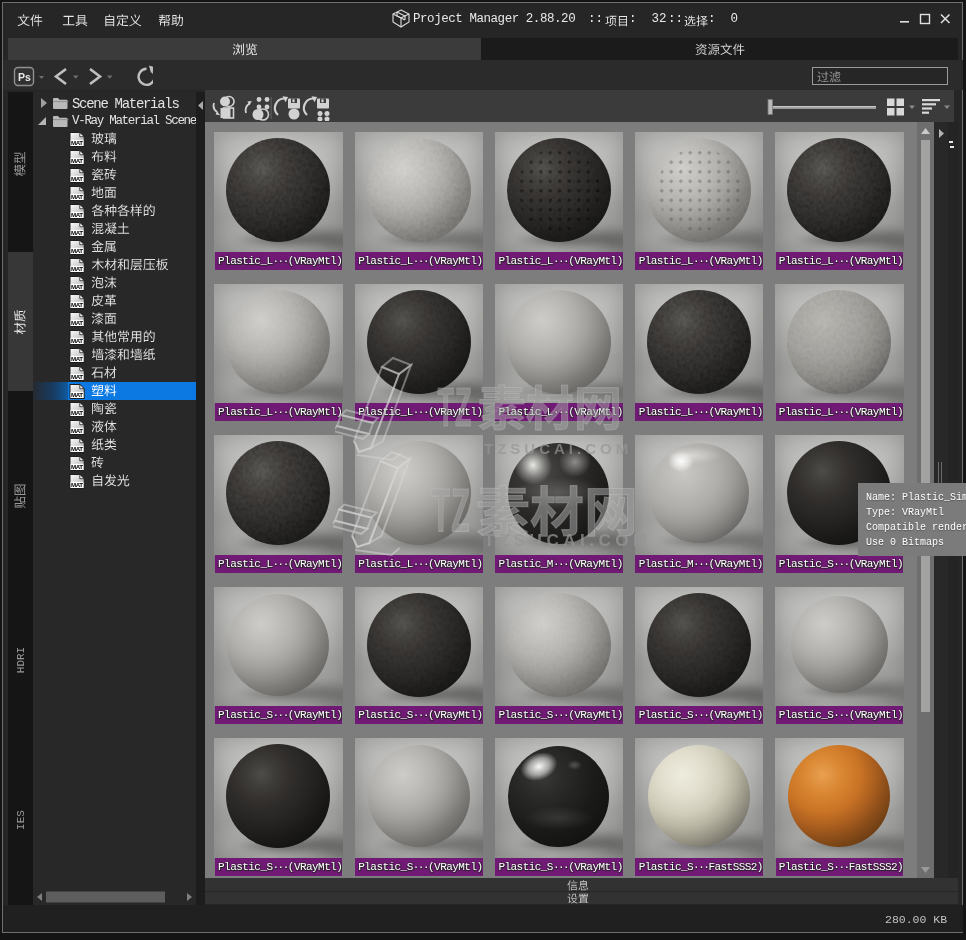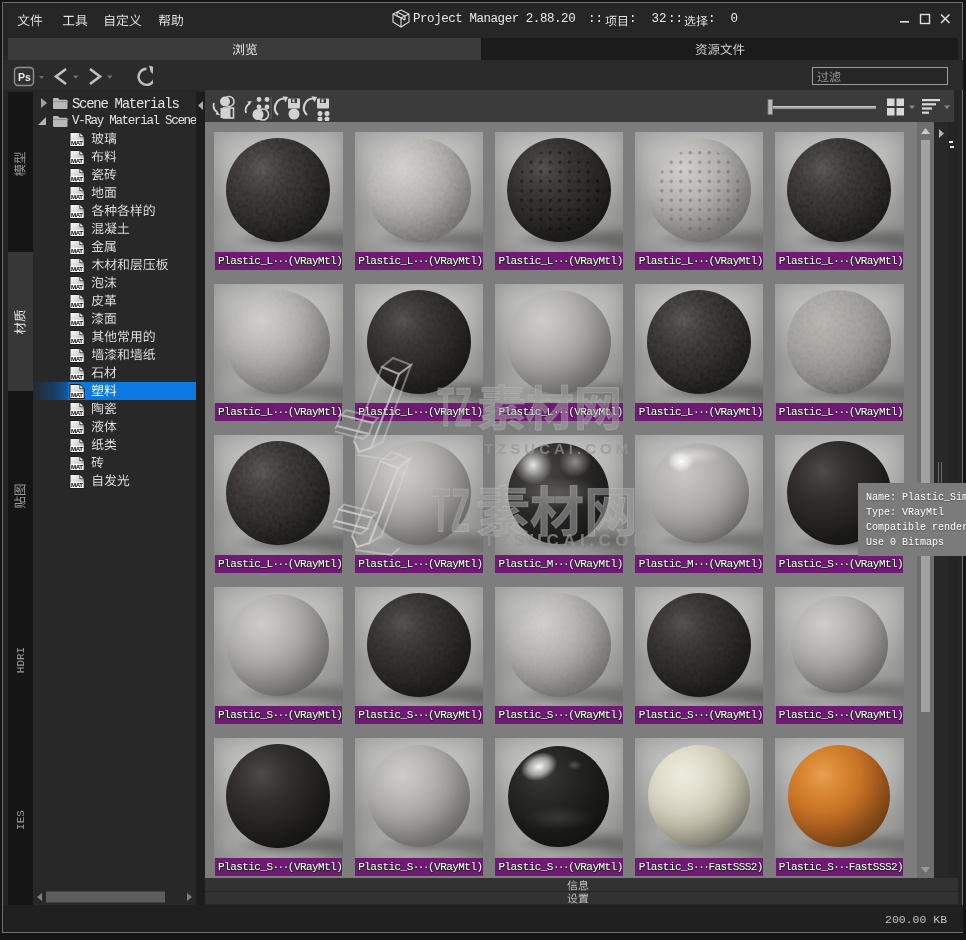--- a/index.html
+++ b/index.html
@@ -713,12 +713,12 @@
 font-family:'Liberation Mono',monospace;font-size:10px;color:#fff;line-height:15px;padding:7px 0 0 8px;white-space:nowrap;text-shadow:0 1px 1px rgba(60,60,60,.6)">Name: Plastic_Sim<br>Type: VRayMtl<br>Compatible render<br>Use 0 Bitmaps</div>
 <div class="abs" style="left:205px;top:878px;width:753px;height:12.5px;background:#323232"></div>
 <svg class="" style="position:absolute;left:567px;top:878.5px;" width="22" height="14" viewBox="0 -10.45 22.0 13.8">
     <path d="M4.2 -5.8V-5.2H9.6V-5.8ZM4.2 -4.3V-3.6H9.6V-4.3ZM3.4 -7.4V-6.7H10.4V-7.4ZM6 -9C6.2 -8.5 6.6 -7.9 6.7 -7.5L7.5 -7.8C7.3 -8.2 7 -8.8 6.7 -9.2ZM4.1 -2.7V0.9H4.8V0.4H8.9V0.8H9.7V-2.7ZM4.8 -0.2V-2H8.9V-0.2ZM2.8 -9.2C2.3 -7.5 1.3 -5.9 0.4 -4.8C0.5 -4.6 0.7 -4.2 0.8 -4C1.2 -4.4 1.5 -4.9 1.9 -5.4V0.9H2.6V-6.8C3 -7.5 3.3 -8.2 3.6 -9Z M13.9 -6H19V-5.2H13.9ZM13.9 -4.5H19V-3.6H13.9ZM13.9 -7.6H19V-6.7H13.9ZM13.9 -2.2V-0.4C13.9 0.5 14.2 0.7 15.5 0.7C15.8 0.7 17.8 0.7 18 0.7C19.1 0.7 19.4 0.4 19.5 -1.1C19.2 -1.1 18.9 -1.2 18.7 -1.4C18.7 -0.2 18.6 -0.1 18 -0.1C17.5 -0.1 15.9 -0.1 15.5 -0.1C14.8 -0.1 14.7 -0.1 14.7 -0.4V-2.2ZM19.4 -2.1C19.9 -1.4 20.4 -0.5 20.6 0.1L21.4 -0.2C21.2 -0.8 20.6 -1.7 20.1 -2.4ZM12.6 -2.2C12.4 -1.6 11.9 -0.6 11.5 0L12.3 0.4C12.7 -0.3 13.1 -1.2 13.3 -1.9ZM15.6 -2.6C16.2 -2.1 16.8 -1.4 17.1 -0.9L17.8 -1.3C17.5 -1.8 16.8 -2.5 16.3 -3H19.9V-8.2H16.6C16.7 -8.5 16.9 -8.8 17.1 -9.2L16.1 -9.3C16 -9 15.9 -8.6 15.7 -8.2H13.1V-3H16.2Z" fill="#c8c8c8"></path>
   </svg>
 <div class="abs" style="left:205px;top:891.5px;width:753px;height:12.5px;background:#323232"></div>
 <svg class="" style="position:absolute;left:567px;top:892px;" width="22" height="14" viewBox="0 -10.45 22.0 13.8">
     <path d="M1.3 -8.5C1.9 -8 2.7 -7.3 3 -6.8L3.6 -7.4C3.2 -7.8 2.5 -8.6 1.9 -9ZM0.5 -5.8V-5H2V-1C2 -0.5 1.7 -0.2 1.5 -0C1.6 0.1 1.8 0.5 1.9 0.7C2.1 0.4 2.4 0.2 4.3 -1.2C4.2 -1.4 4.1 -1.7 4 -1.9L2.8 -1V-5.8ZM5.4 -8.8V-7.6C5.4 -6.8 5.2 -5.9 3.7 -5.2C3.9 -5.1 4.1 -4.8 4.2 -4.6C5.8 -5.4 6.2 -6.6 6.2 -7.6V-8.1H8.1V-6.3C8.1 -5.5 8.3 -5.2 9.1 -5.2C9.2 -5.2 9.7 -5.2 9.9 -5.2C10.1 -5.2 10.3 -5.2 10.5 -5.2C10.4 -5.4 10.4 -5.7 10.4 -5.9C10.3 -5.9 10 -5.9 9.9 -5.9C9.7 -5.9 9.2 -5.9 9.1 -5.9C8.9 -5.9 8.9 -6 8.9 -6.3V-8.8ZM8.9 -3.6C8.5 -2.7 7.9 -2 7.1 -1.4C6.4 -2 5.8 -2.8 5.4 -3.6ZM4.2 -4.4V-3.6H4.8L4.6 -3.6C5.1 -2.5 5.7 -1.7 6.5 -0.9C5.7 -0.4 4.7 -0.1 3.8 0.2C3.9 0.3 4.1 0.7 4.1 0.9C5.2 0.6 6.2 0.2 7.1 -0.4C8 0.2 9 0.6 10.1 0.9C10.2 0.7 10.4 0.4 10.6 0.2C9.5 -0 8.6 -0.4 7.8 -0.9C8.7 -1.8 9.5 -2.8 9.9 -4.2L9.4 -4.4L9.3 -4.4Z M18.2 -8.2H20V-7.2H18.2ZM15.6 -8.2H17.4V-7.2H15.6ZM13.1 -8.2H14.8V-7.2H13.1ZM13.1 -4.7V-0.1H11.6V0.5H21.4V-0.1H19.9V-4.7H16.4L16.6 -5.3H21.1V-6H16.7L16.8 -6.6H20.8V-8.8H12.3V-6.6H16L15.9 -6H11.7V-5.3H15.8L15.7 -4.7ZM13.9 -0.1V-0.7H19.1V-0.1ZM13.9 -3H19.1V-2.4H13.9ZM13.9 -3.5V-4.1H19.1V-3.5ZM13.9 -1.9H19.1V-1.2H13.9Z" fill="#c8c8c8"></path>
   </svg>
 <div class="abs" style="left:3px;top:905px;width:960px;height:27px;background:#202020"></div>
-<div class="abs mono" style="left:885px;top:913px;font-size:11.5px;color:#c2c2c2">200.00 KB</div>
+<div class="abs mono" style="left:885px;top:913px;font-size:11.5px;color:#c2c2c2">280.00 KB</div>
 </body></html>

